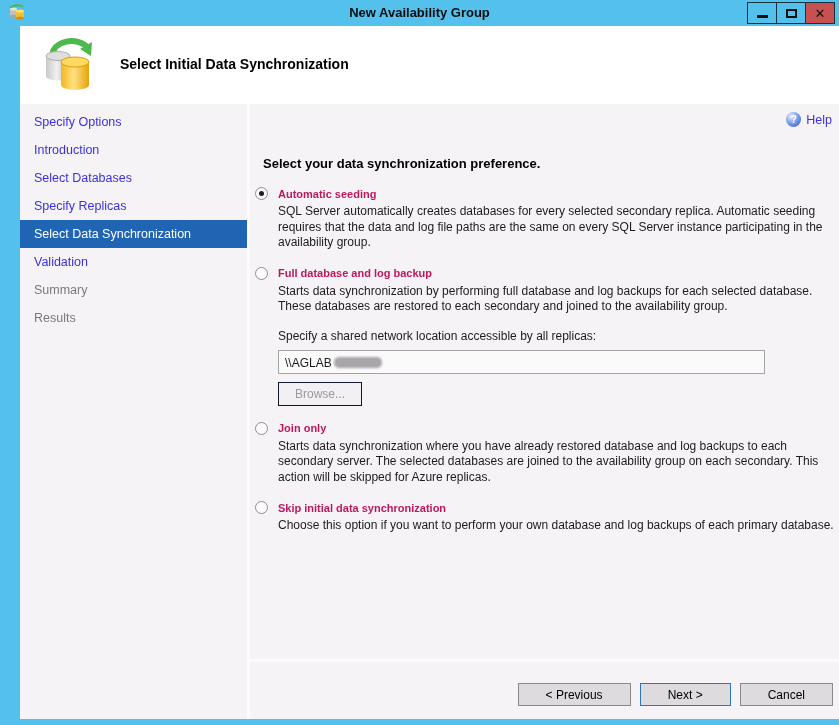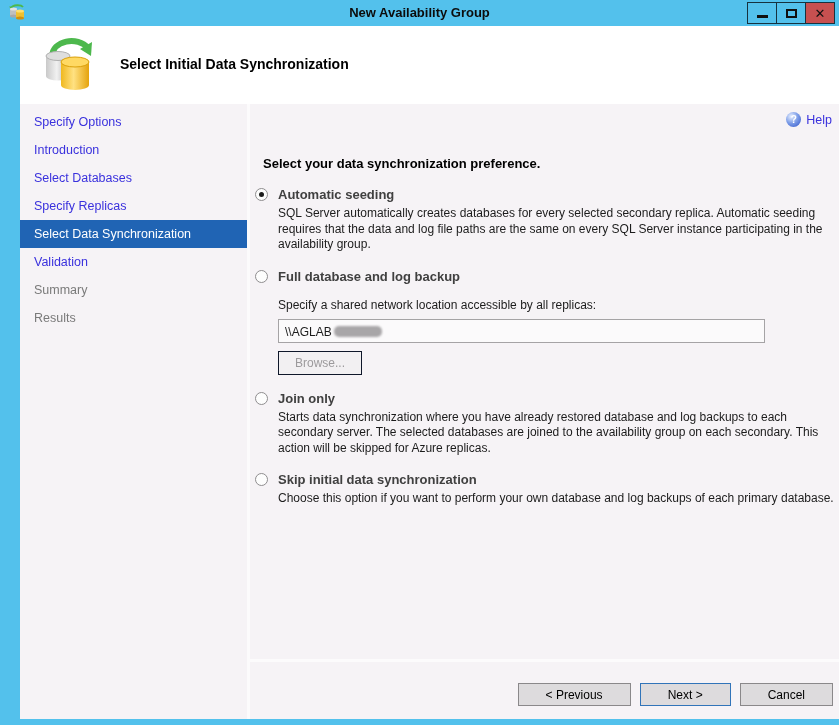--- a/index.html
+++ b/index.html
@@ -53,21 +53,21 @@
     display:flex; align-items:center; justify-content:center;
   }
   .intro { margin:52px 0 0 13px; font-size:13px; font-weight:bold; color:#000; }
 
   .option { margin-top:16px; }
   .option-row { display:flex; align-items:center; gap:10px; margin-left:5px; cursor:pointer; }
   .radio { width:13px; height:13px; border-radius:50%; border:1px solid #8f8d8f; background:#fdfdfd;
            box-sizing:border-box; position:relative; flex:none; }
   .radio.selected::after { content:""; position:absolute; left:3px; top:3px; width:5px; height:5px;
            border-radius:50%; background:#1c1c1c; }
-  .option-label { font-size:13px; font-weight:bold; color:#404040; }
+  .option-label { font-size:11px; font-weight:bold; color:#be185d; }
   .option-desc { margin:4px 20px 0 28px; width:560px; font-size:12px; line-height:15.5px; color:#1c1c1c; }
 
   .share-label { margin:14px 0 7px 28px; font-size:12px; color:#1c1c1c; }
   .share-row { display:flex; gap:8px; margin-left:28px;flex-direction:column; }
   .textbox { width:487px; height:24px; box-sizing:border-box; border:1px solid #a5a3a5;
              background:#fbfafb; font-size:12px; color:#1c1c1c; padding:1px 6px 0 6px; line-height:22px;
              white-space:nowrap; overflow:hidden; }
   .redacted { display:inline-block; width:48px; height:11px; background:#a8a6a8; border-radius:5px;
               filter:blur(1.3px); vertical-align:-1px; margin-left:2px; }
   .browse-btn { width:84px; height:24px; box-sizing:border-box; border:1px solid #0f172a;
@@ -171,20 +171,21 @@
           <span class="option-label">Automatic seeding</span>
         </div>
         <div class="option-desc">SQL Server automatically creates databases for every selected secondary replica. Automatic seeding requires that the data and log file paths are the same on every SQL Server instance participating in the availability group.</div>
       </div>
 
       <div class="option">
         <div class="option-row">
           <span class="radio"></span>
           <span class="option-label">Full database and log backup</span>
         </div>
+        <div class="option-desc">Starts data synchronization by performing full database and log backups for each selected database. These databases are restored to each secondary and joined to the availability group.</div>
         <div class="share-label">Specify a shared network location accessible by all replicas:</div>
         <div class="share-row">
           <div class="textbox"><span>\\AGLAB</span><span class="redacted"></span></div>
           <button class="browse-btn" disabled="">Browse...</button>
         </div>
       </div>
 
       <div class="option">
         <div class="option-row">
           <span class="radio"></span>

